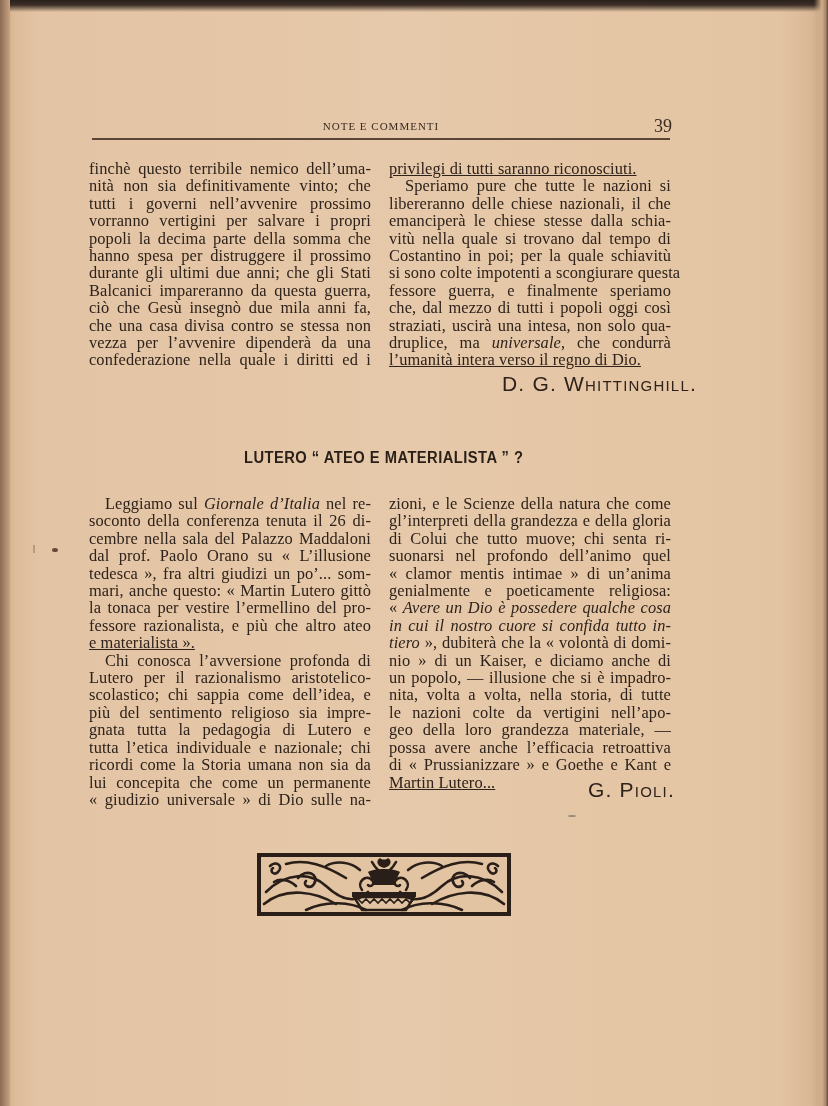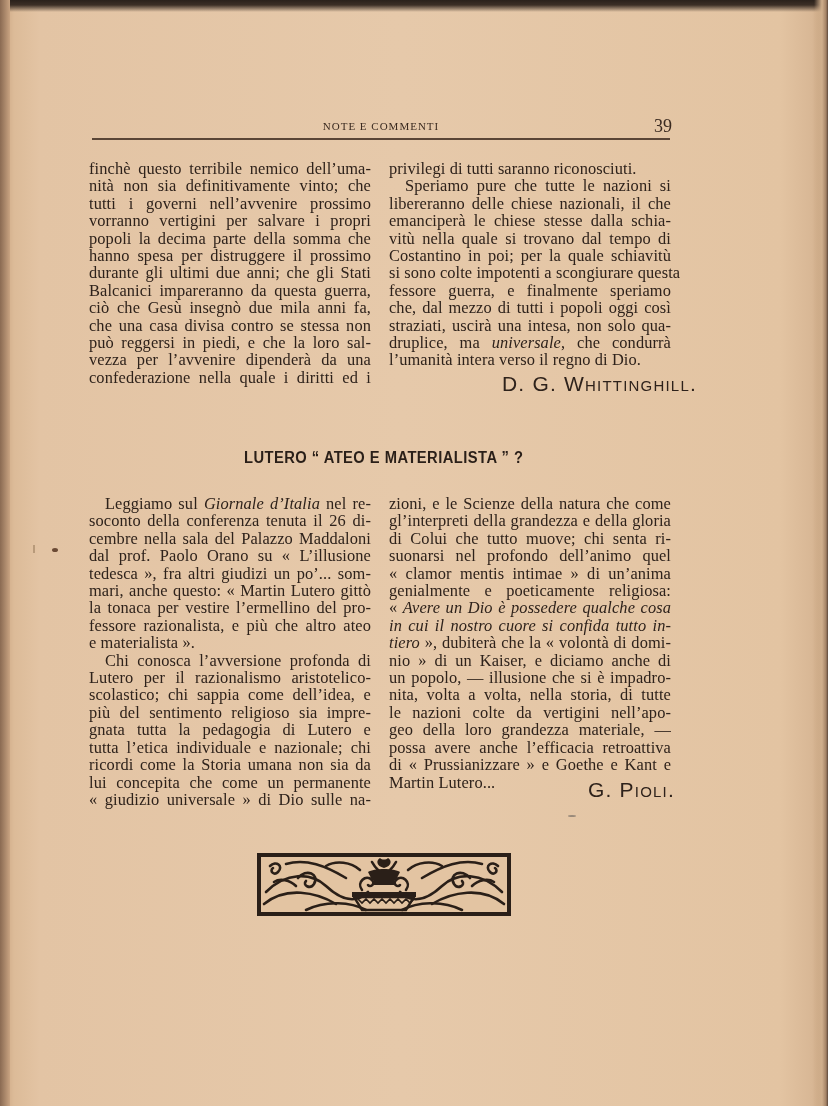--- a/index.html
+++ b/index.html
@@ -46,21 +46,21 @@
     }
     .col {
       position: absolute;
       font-family: "Liberation Serif", serif;
       font-size: 16.4px; line-height: 17.4px; color: #2e221b;
       text-align: justify; text-align-last: justify;
       width: 282px;
       letter-spacing: 0.1px;
     }
     .col .line { display: block; white-space: nowrap; text-align: justify; text-align-last: justify; }
-    .col .line.last { text-align-last: left; }
+    .col .line.last { text-align-last: left; text-decoration: underline; }
     .col .line.indent { padding-left: 16px; }
     .col-1 { left: 89px; top: 160px; }
     .col-2 { left: 389px; top: 160px; }
     .col-3 { left: 89px; top: 495px; }
     .col-4 { left: 389px; top: 495px; }
     .signature {
       position: absolute;
       font-family: Liberation Sans, sans-serif;
       font-size: 21px; letter-spacing: 1.2px; color: #2e221b;
       font-variant: small-caps;
@@ -96,21 +96,20 @@
       <span class="line">finchè questo terribile nemico dell’uma-</span>
       <span class="line">nità non sia definitivamente vinto; che</span>
       <span class="line">tutti i governi nell’avvenire prossimo</span>
       <span class="line">vorranno vertigini per salvare i propri</span>
       <span class="line">popoli la decima parte della somma che</span>
       <span class="line">hanno spesa per distruggere il prossimo</span>
       <span class="line">durante gli ultimi due anni; che gli Stati</span>
       <span class="line">Balcanici impareranno da questa guerra,</span>
       <span class="line">ciò che Gesù insegnò due mila anni fa,</span>
       <span class="line">che una casa divisa contro se stessa non</span>
-      <span class="line">può reggersi in piedi, e che la loro sal-</span>
       <span class="line">vezza per l’avvenire dipenderà da una</span>
       <span class="line">confederazione nella quale i diritti ed i</span>
     </div>
   <div class="col col-2" id="a1r">
       <span class="line last">privilegi di tutti saranno riconosciuti.</span>
       <span class="line indent">Speriamo pure che tutte le nazioni si</span>
       <span class="line">libereranno delle chiese nazionali, il che</span>
       <span class="line">emanciperà le chiese stesse dalla schia-</span>
       <span class="line">vitù nella quale si trovano dal tempo di</span>
       <span class="line">Costantino in poi; per la quale schiavitù</span>

